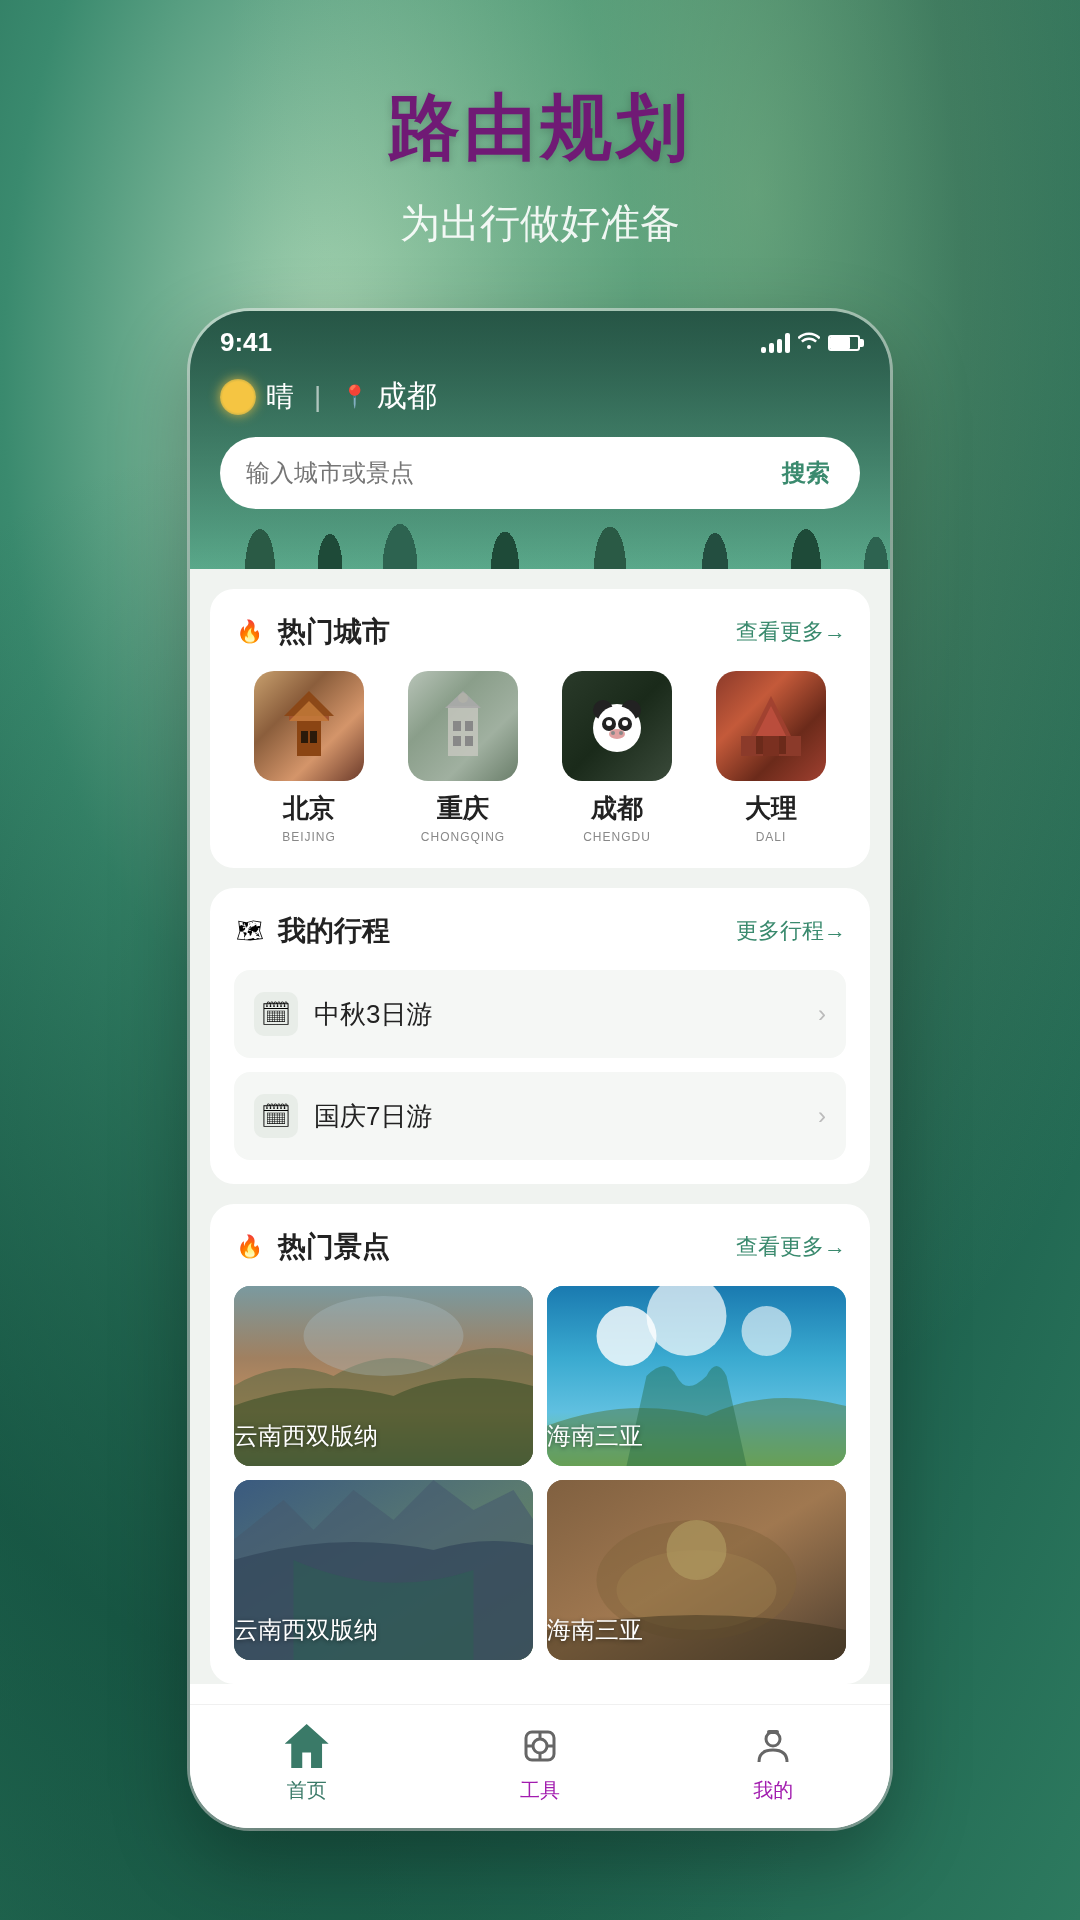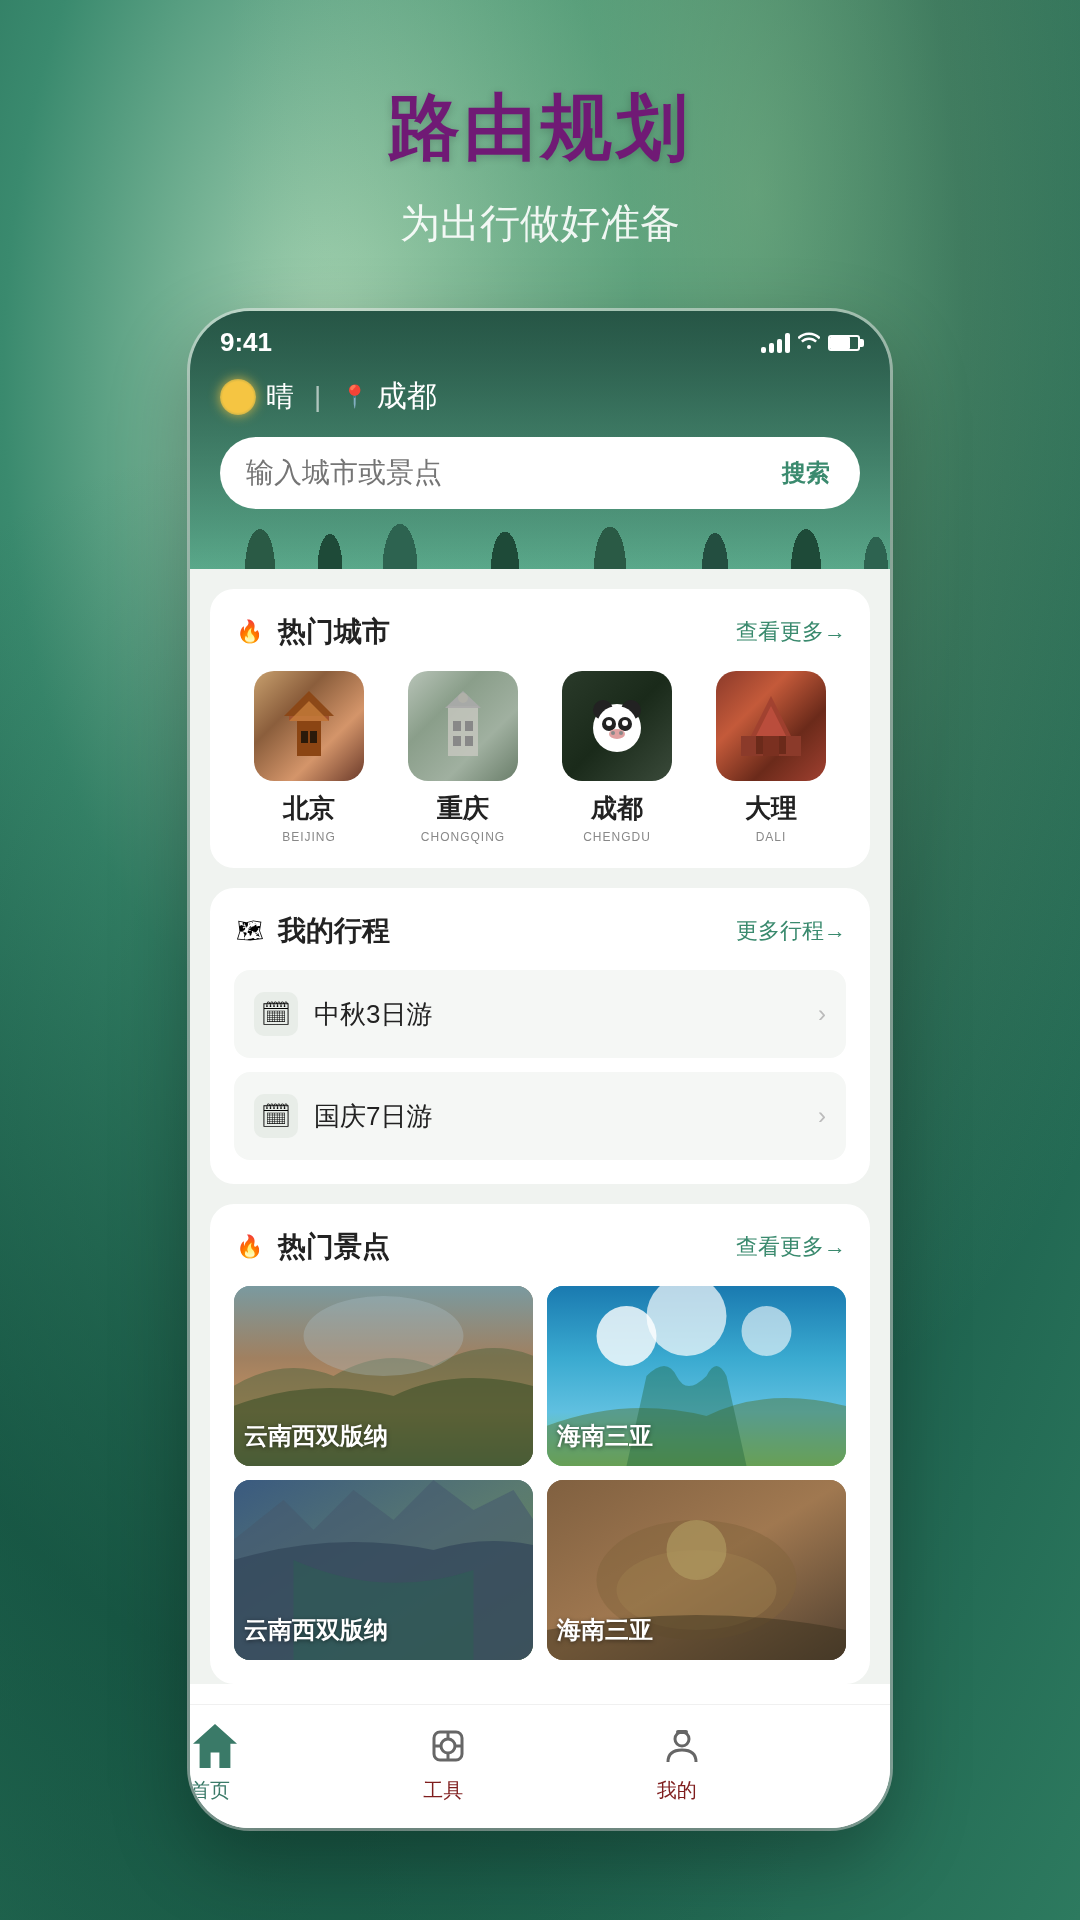--- a/index.html
+++ b/index.html
@@ -199,21 +199,21 @@
     .search-bar {
       background: white;
       border-radius: 40px;
       display: flex;
       align-items: center;
       padding: 16px 20px 16px 26px;
       gap: 12px;
     }
     .search-input {
       flex: 1;
-      font-size: 28px;
+      font-size: 24px;
       color: #aaa;
       border: none;
       outline: none;
       background: transparent;
     }
     .search-btn {
       background: transparent;
       border: none;
       font-size: 24px;
       color: #3a8a6e;
@@ -356,57 +356,57 @@
     }
     .spot-item {
       border-radius: 16px;
       overflow: hidden;
       height: 180px;
       position: relative;
     }
     .spot-label {
       position: absolute;
       bottom: 14px;
-      left: 10px;
+      left: 0;
       font-size: 24px;
-      font-weight: 700;
+      font-weight: 400;
       color: white;
       text-shadow: 0 1px 4px rgba(0,0,0,0.5);
     }
 
     
     .tab-bar {
       background: white;
       display: flex;
       padding: 16px 0 24px;
       border-top: 1px solid #f0f0f0;
     }
     .tab-item {
       flex: 1;
       display: flex;
       flex-direction: column;
-      align-items: flex-start;
+      align-items: center;
       gap: 6px;
     }
     .tab-icon-container {
       width: 50px;
       height: 50px;
       display: flex;
       align-items: center;
       justify-content: center;
     }
     .tab-icon-home {
       width: 44px;
       height: 44px;
       background: #3a7a68;
       clip-path: polygon(50% 0%, 0% 45%, 15% 45%, 15% 100%, 40% 100%, 40% 65%, 60% 65%, 60% 100%, 85% 100%, 85% 45%, 100% 45%);
     }
     .tab-label {
       font-size: 20px;
-      color: #7f1d1d;
+      color: #a21caf;
     }
     .tab-label-active {
       color: #3a7a68;
     }
 
     
     .spot-1-detail {
       background: linear-gradient(160deg, #7a9aa0 0%, #5a7a80 20%, #a08050 50%, #6a7a5a 70%, #4a6a5a 100%);
     }
     .spot-2-detail {

